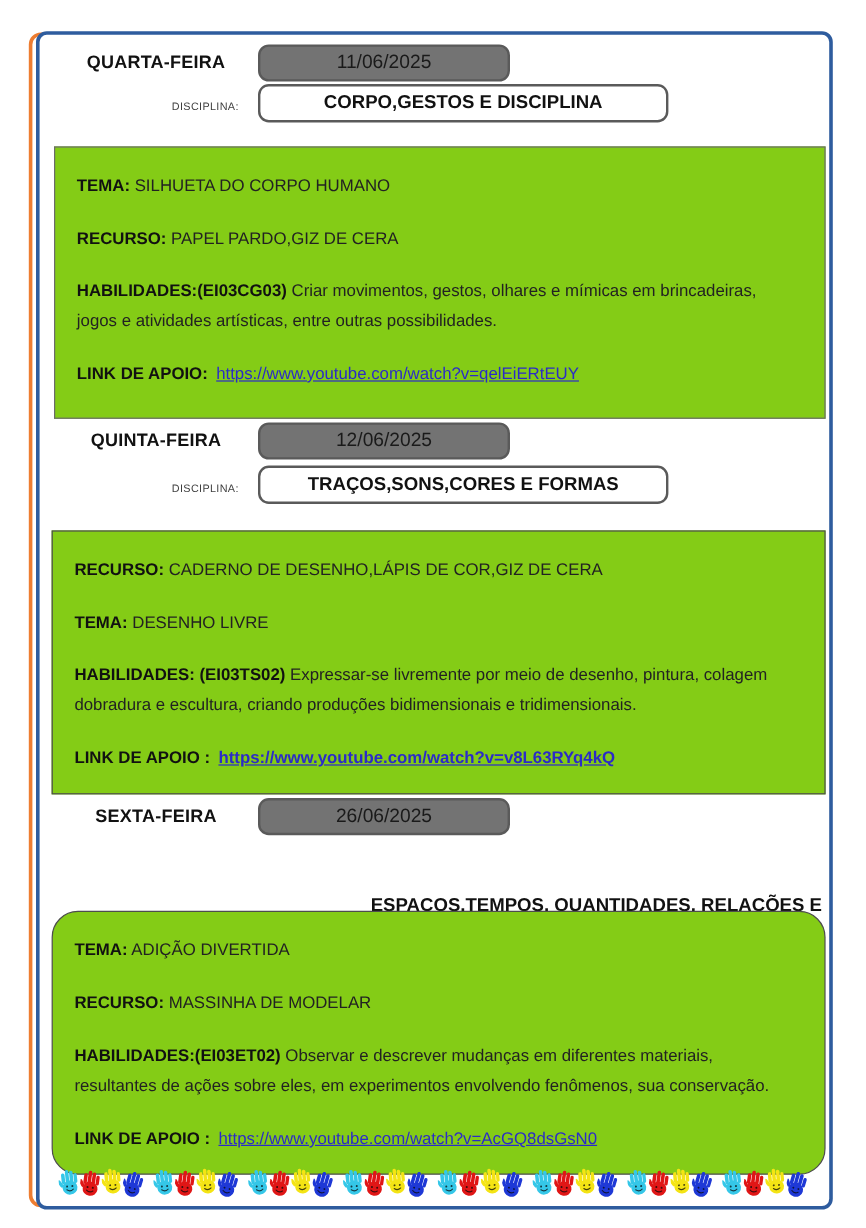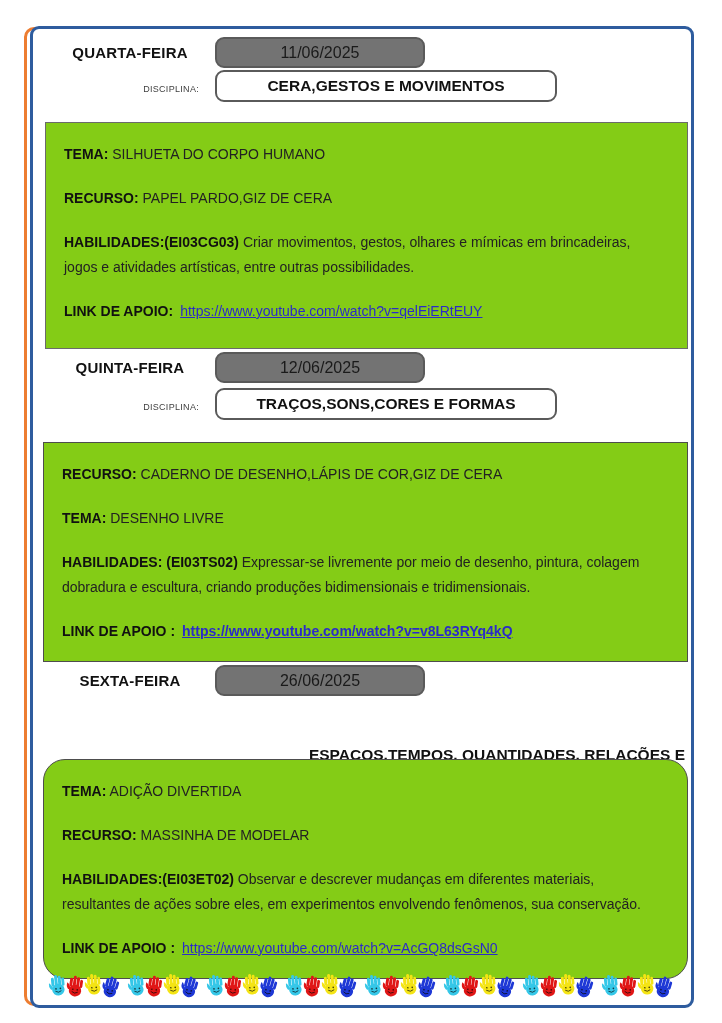--- a/index.html
+++ b/index.html
@@ -68,21 +68,21 @@
 
 <div class="header-row" style="top:37px;">
   <div class="day-label">QUARTA-FEIRA</div>
   <div class="date-box">
     <span>11/06/2025</span>
   </div>
 </div>
 <div class="disc-row" style="top:70px;">
   <div class="disc-label">DISCIPLINA:</div>
   <div class="disc-box">
-    <span>CERA,GESTOS E MOVIMENTOS</span>
+    <span>CORPO,GESTOS E DISCIPLINA</span>
   </div>
 </div>
 <div class="content-box" style="left:45px; top:108px; width:643px; height:227px; border-color:#6b6b6b;">
   <p><span class="lbl">TEMA:</span><span class="val"> SILHUETA DO CORPO HUMANO</span></p>
   <p><span class="lbl">RECURSO:</span><span class="val"> PAPEL PARDO,GIZ DE CERA</span></p>
   <p class="hab"><span class="lbl">HABILIDADES:(EI03CG03)</span><span class="val"> Criar movimentos, gestos, olhares e mímicas em brincadeiras, jogos e atividades artísticas, entre outras possibilidades.</span></p>
   <p class="link-p"><span class="lbl">LINK DE APOIO:</span><a class="link" href="#">https://www.youtube.com/watch?v=qelEiERtEUY</a></p>
 </div>
 
 <div class="header-row" style="top:352px;">

